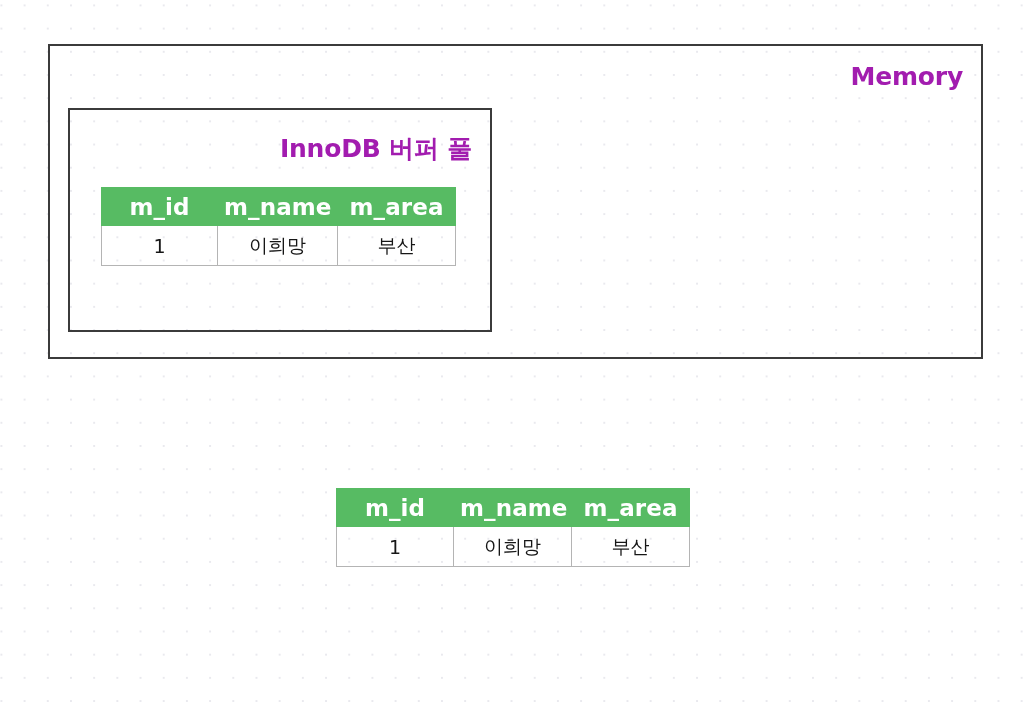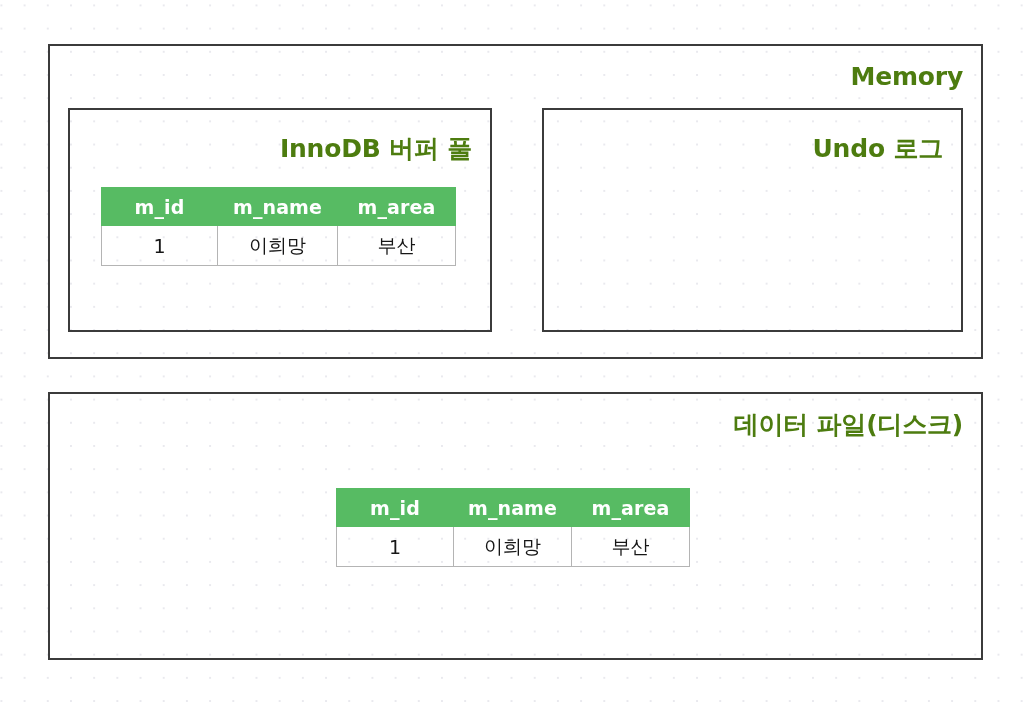--- a/index.html
+++ b/index.html
@@ -39,21 +39,21 @@
   .box {
     position: absolute;
     box-sizing: border-box;
     border: 2px solid #3b3b3b;
     background: transparent;
   }
 
   .box-title {
     position: absolute;
     right: 18px;
-    color: #4d7c0f;
+    color: #a21caf;
     font-size: 25px;
     line-height: 30px;
     font-weight: 700;
     letter-spacing: -0.2px;
     white-space: nowrap;
   }
   .box-title.outer-title { top: 16px; }
   .box-title.inner-title { top: 24px; }
 
   
@@ -64,21 +64,21 @@
     font-size: 19px;
   }
   .data-table th {
     background: #57bb63;
     color: #ffffff;
     font-weight: 700;
     border: 1px solid #57bb63;
     height: 37px;
     text-align: center;
     padding: 0 6px;
-    font-size: 19px;
+    font-size: 23px;
     letter-spacing: 0.1px;
   }
   .data-table td {
     background: transparent;
     color: #161616;
     border: 1px solid #b4b4b4;
     border-top: none;
     height: 39px;
     text-align: center;
     padding: 0 6px;
@@ -106,23 +106,20 @@
   <div id="grid-background"></div>
 
   <div class="box" id="box-memory" style="left:48px; top:44px; width:935px; height:315px;">
 
     <div class="box-title outer-title">Memory</div>
 
     <div class="box" id="box-buffer-pool" style="left:18px; top:62px; width:424px; height:224px;">
       <div class="box-title inner-title">InnoDB 버퍼 풀</div>
     </div>
 
-    <div class="box" id="box-undo-log" style="left:492px; top:62px; width:421px; height:224px;">
-      <div class="box-title inner-title">Undo 로그</div>
-    </div>
   </div>
 
   <table class="data-table" id="table-buffer-pool">
     <colgroup>
       <col class="c-id">
         <col class="c-name">
         <col class="c-area">
     </colgroup>
     <thead>
       <tr>
@@ -133,23 +130,20 @@
     </thead>
     <tbody>
       <tr>
         <td>1</td>
         <td>이희망</td>
         <td>부산</td>
       </tr>
     </tbody>
   </table>
 
-  <div class="box" id="box-data-file" style="left:48px; top:392px; width:935px; height:268px;">
-    <div class="box-title outer-title">데이터 파일(디스크)</div>
-  </div>
 
   <table class="data-table" id="table-data-file">
     <colgroup>
       <col class="c-id">
         <col class="c-name">
         <col class="c-area">
     </colgroup>
     <thead>
       <tr>
         <th>m_id</th>

